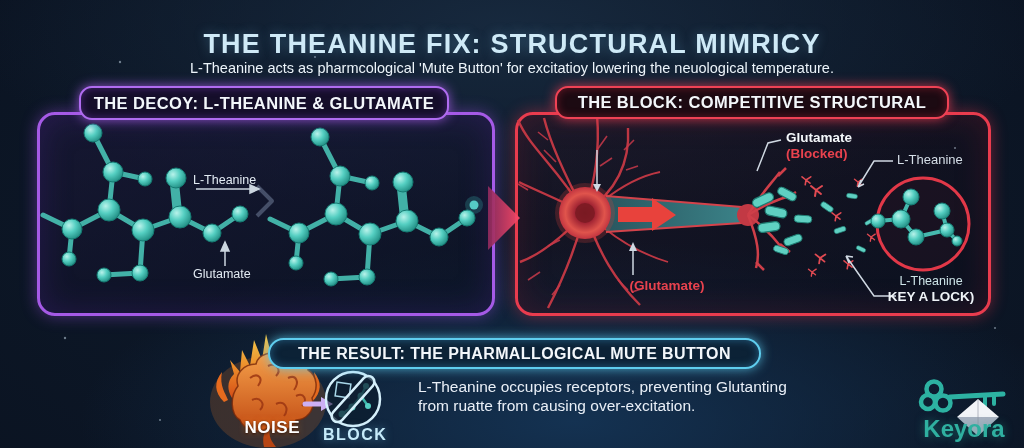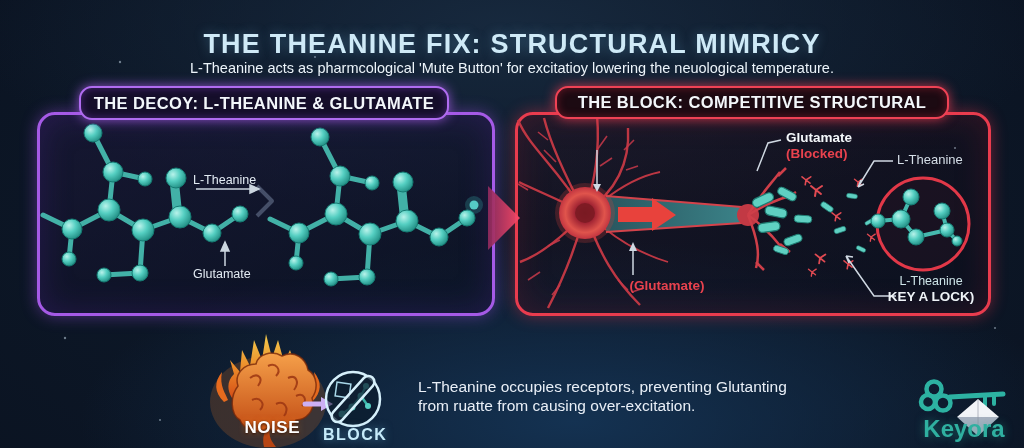--- a/index.html
+++ b/index.html
@@ -280,20 +280,21 @@
       <polygon points="957,417 999,417 978,436" fill="#aab2c2"></polygon>
       <path d="M978,399 L978,436" stroke="#89909f" stroke-width="1" opacity=".6"></path>
     </g>
   </svg>
 
   <div class="title">THE THEANINE FIX: STRUCTURAL MIMRICY</div>
   <div class="subtitle">L-Theanine acts as pharmcological 'Mute Button' for excitatioy lowering the neuological temperature.</div>
 
   <div class="pill decoy">THE DECOY: L-THEANINE &amp; GLUTAMATE</div>
   <div class="pill block">THE BLOCK: COMPETITIVE STRUCTURAL</div>
+  <div class="pill result">THE RESULT: THE PHARMALLOGICAL MUTE BUTTON</div>
 
   <div class="lbl" style="left:193px;top:173px;">L-Theanine</div>
   <div class="lbl" style="left:193px;top:267px;">Glutamate</div>
 
   <div class="lbl bold-white" style="left:786px;top:130px;">
     <span>Glutamate</span><br>
     <span class="red-text">(Blocked)</span>
   </div>
   <div class="lbl" style="left:897px;top:152px;font-size:13px;color:#d6dfe8;">L-Theanine</div>
   <div class="lbl red-text" style="left:620px;top:278px;width:94px;text-align:center;font-weight:800;font-size:13.5px;">(Glutamate)</div>

